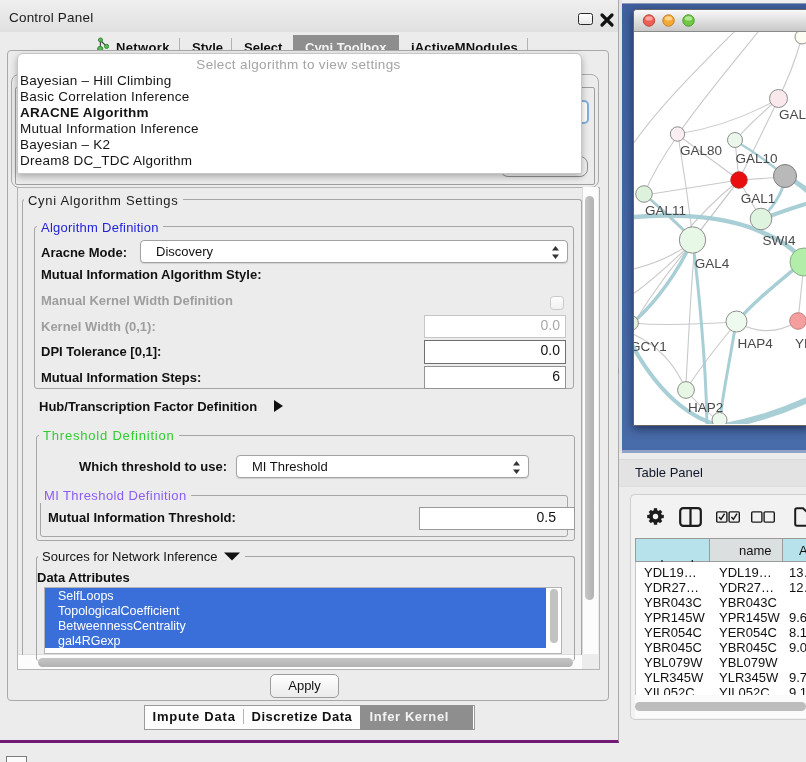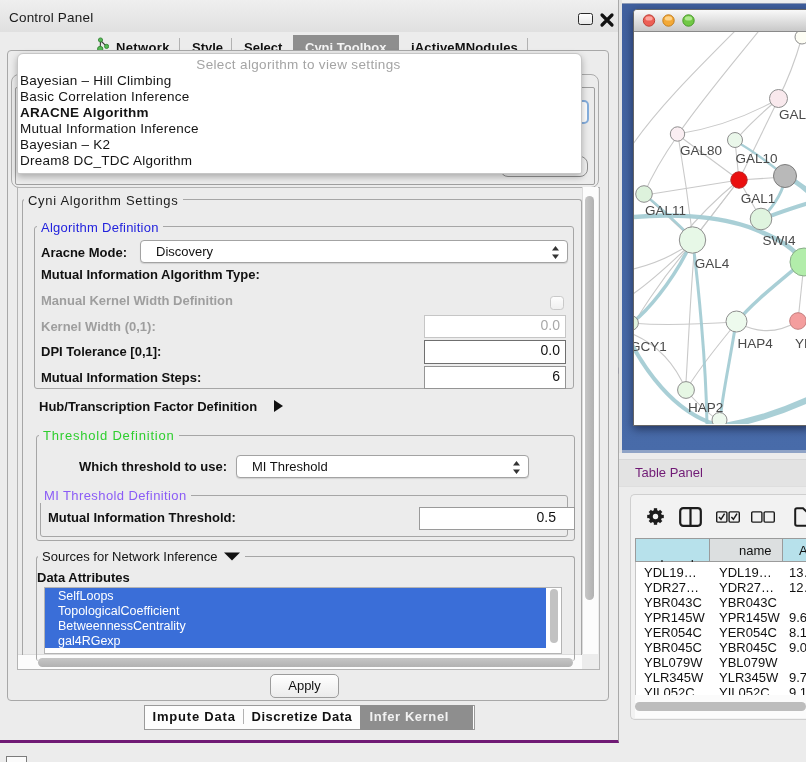--- a/index.html
+++ b/index.html
@@ -1,20 +1,20 @@
 <!DOCTYPE html>
 <html><head>
 <meta charset="utf-8">
 <style>
   html,body{margin:0;padding:0;width:806px;height:762px;overflow:hidden;
     font-family:"Liberation Sans",sans-serif;background:#ececec;}
   .abs{position:absolute;}
   #root{position:relative;width:806px;height:762px;}
   .b13{font-size:13px;font-weight:bold;color:#111;}
-  .n13{font-size:13px;color:#701a75;}
+  .n13{font-size:13px;color:#0f172a;}
   .gray{color:#9e9e9e;}
   .combo{position:absolute;background:#fff;border:1px solid #a3a3a3;border-radius:4px;
     box-shadow:0 1px 1px rgba(0,0,0,0.12);}
   .combo .txt{position:absolute;left:15px;top:3px;font-size:13px;color:#111;}
   .carr{position:absolute;right:7px;top:4px;width:9px;height:15px;}
   .field{position:absolute;background:#fff;text-align:right;font-size:14px;color:#111;}
   .grp{position:absolute;border:1px solid #a6a6a6;border-radius:3px;}
   .gtitle{position:absolute;background:#ececec;padding:0 4px;font-size:13px;white-space:nowrap;}
 </style>
 </head>
@@ -69,21 +69,21 @@
   <div class="gtitle" style="left:37px;top:220px;color:#2222dd;letter-spacing:0.25px;">Algorithm Definition</div>
 
   <div class="abs b13" style="left:41px;top:245px;">Aracne Mode:</div>
   <div class="combo" style="left:140px;top:239.5px;width:426px;height:21.5px;">
     <span class="txt">Discovery</span>
     <svg class="carr" viewBox="0 0 9 15">
           <path d="M4.5 1 L8 5.5 L1 5.5 Z M4.5 14 L1 9.5 L8 9.5 Z" fill="#333"></path>
         </svg>
   </div>
 
-  <div class="abs b13" style="left:41px;top:267px;">Mutual Information Algorithm Type:</div>
+  <div class="abs b13" style="left:41px;top:267px;">Mutual Information Algorithm Style:</div>
 
   <div class="abs b13 gray" style="left:41px;top:292.5px;">Manual Kernel Width Definition</div>
   <div class="abs" style="left:550px;top:296px;width:12px;height:12px;border:1.5px solid #c9c9c9;border-radius:3.5px;background:linear-gradient(#fdfdfd,#f0f0f0);"></div>
 
   <div class="abs b13 gray" style="left:41px;top:318.5px;">Kernel Width (0,1):</div>
   <div class="field" style="left:424px;top:315px;width:135px;height:20px;border:1px solid #c6c6c6;padding:1px 5px 0 0;color:#a8a8a8;">0.0</div>
 
   <div class="abs b13" style="left:41px;top:344px;">DPI Tolerance [0,1]:</div>
   <div class="field" style="left:424px;top:340px;width:135px;height:21px;border:1.5px solid #6f6f6f;padding:1px 5px 0 0;">0.0</div>
 

